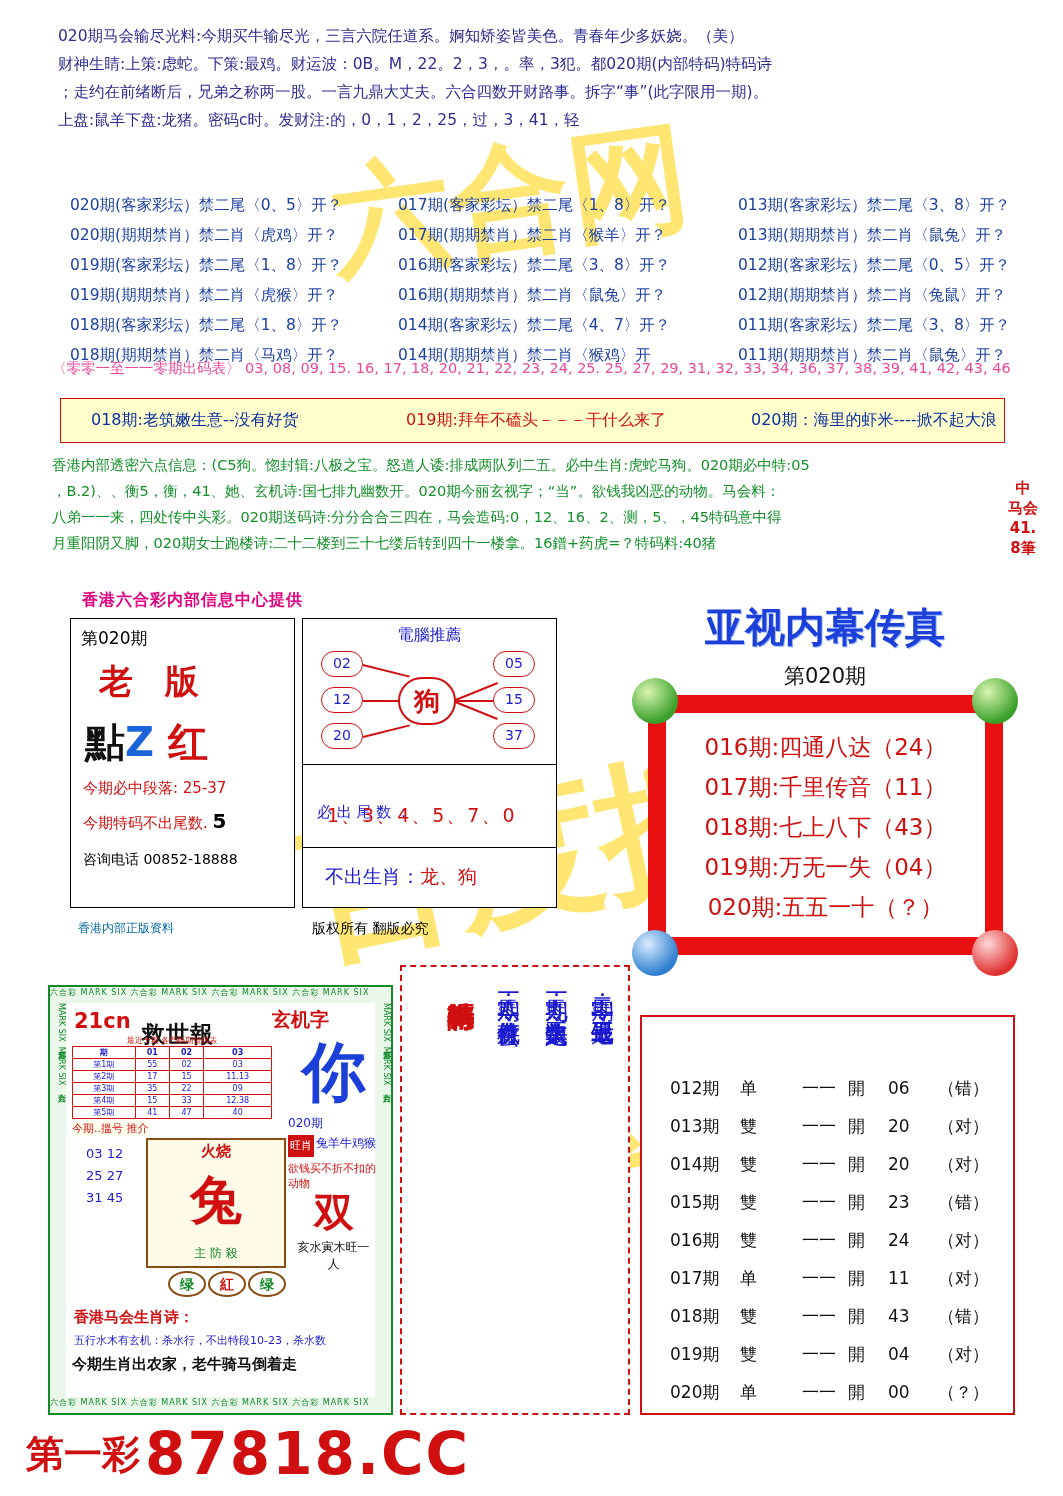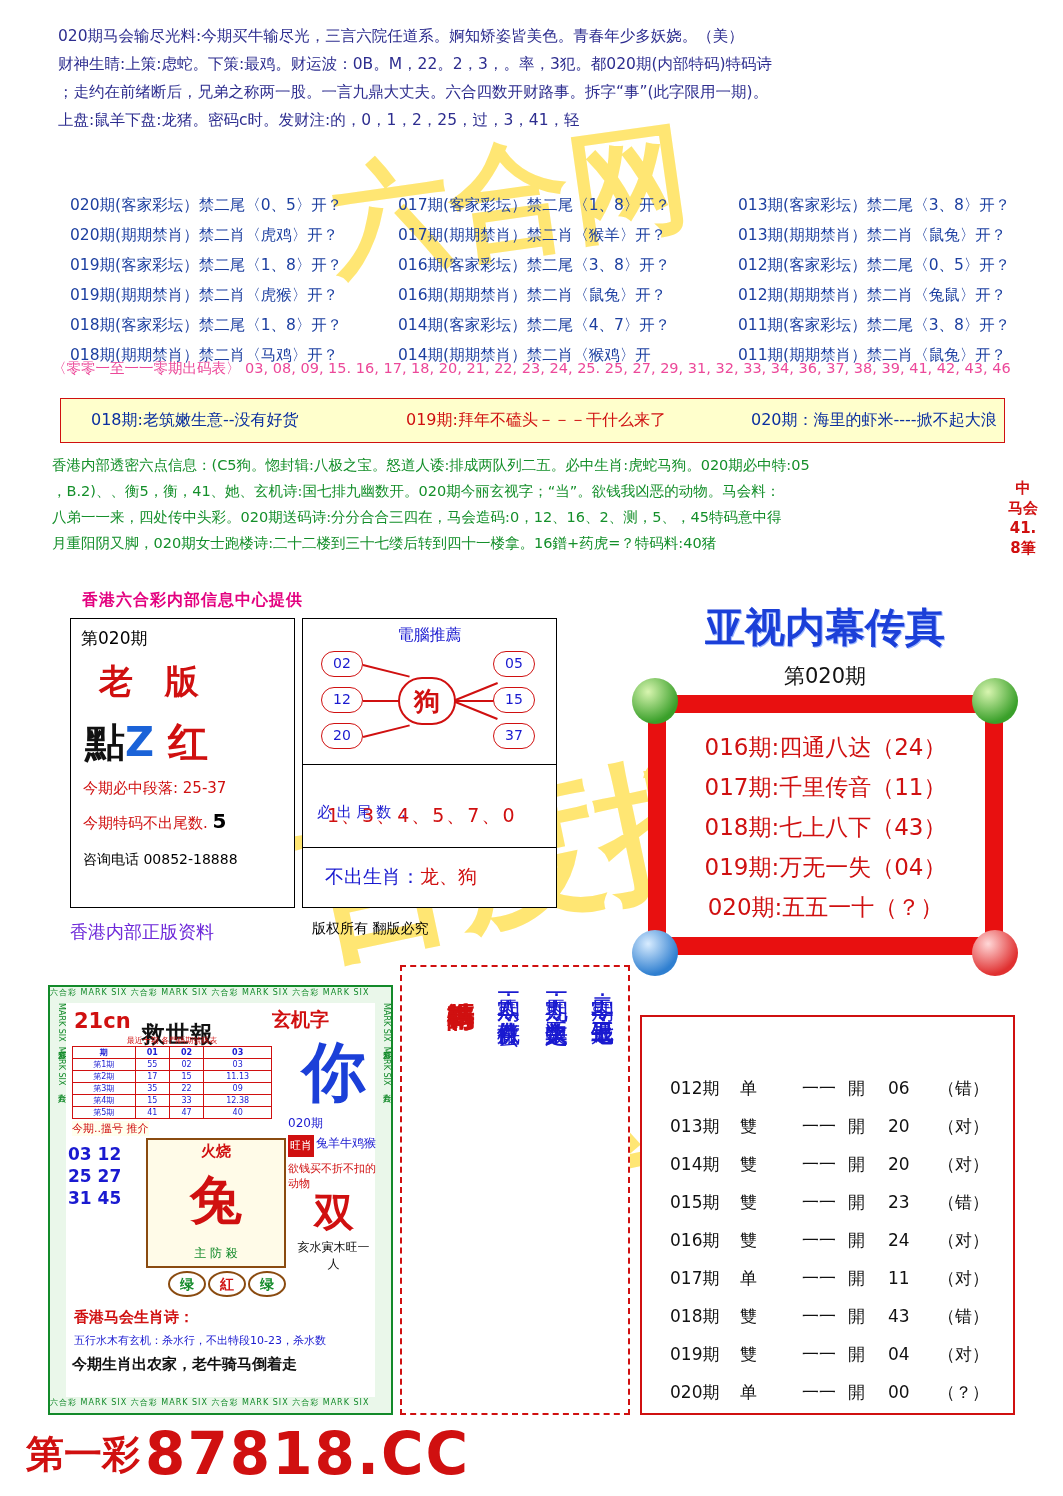--- a/index.html
+++ b/index.html
@@ -48,21 +48,21 @@
   .c1box .period { position:absolute; left:10px; top:8px; font-size:17px; color:#000; }
   .c1box .laoban { position:absolute; left:28px; top:40px; font-size:34px; font-weight:bold; color:#d01010; letter-spacing:10px; }
   .c1box .logo { position:absolute; left:14px; top:96px; font-size:40px; font-weight:bold; }
   .c1box .logo .ch1 { color:#111; }
   .c1box .logo .ch2 { color:#1b63d8; }
   .c1box .logo .ch3 { color:#d01010; margin-left:14px; }
   .c1box .line1 { position:absolute; left:12px; top:160px; font-size:15px; color:#d01010; white-space:nowrap; }
   .c1box .line2 { position:absolute; left:12px; top:190px; font-size:15px; color:#d01010; white-space:nowrap; }
   .c1box .line2 b { font-size:20px; color:#000; }
   .c1box .tel { position:absolute; left:12px; top:232px; font-size:14px; color:#000; white-space:nowrap; }
-  .c1foot { position:absolute; left:0; top:330px; font-size:18px; color:#6d28d9; }
+  .c1foot { position:absolute; left:8px; top:330px; font-size:12px; color:#0369a1; }
 
   .c2box { position:absolute; left:232px; top:28px; width:255px; height:290px; border:1px solid #000; background:#fff;text-decoration:underline; }
   .c2box .t { position:absolute; top:6px; left:0; width:100%; text-align:center; font-size:16px; color:#1a1ad0; }
   .balls { position:absolute; left:0; top:28px; width:100%; height:108px; }
   .ball { position:absolute; width:42px; height:26px; border:1.5px solid #d01010; border-radius:13px; color:#1a1ad0; font-size:14px; text-align:center; line-height:23px; background:#fff; z-index:2;}
   .ball.b1 { left:18px; top:4px; }
   .ball.b2 { left:18px; top:40px; }
   .ball.b3 { left:18px; top:76px; }
   .ball.b4 { left:190px; top:4px; }
   .ball.b5 { left:190px; top:40px; }
@@ -100,21 +100,21 @@
   .poster .sidebarR { right:0; }
   .poster .body { position:absolute; left:16px; right:16px; top:16px; bottom:16px; background:#fff; }
   .p21cn { position:absolute; left:8px; top:6px; font-size:21px; font-weight:bold; color:#d01010; }
   .pjiushi { position:absolute; left:76px; top:16px; font-size:23px; font-weight:bold; color:#111; letter-spacing:1px; }
   .pxuanji { position:absolute; left:206px; top:4px; font-size:19px; font-weight:bold; color:#d01010; }
   .pni { position:absolute; left:236px; top:26px; font-size:64px; font-weight:bold; color:#1b3fd8; font-family:"DejaVu Serif", serif; }
   .ptable { position:absolute; left:6px; top:32px; width:200px; border-collapse:collapse; font-size:8px; }
   .ptable th, .ptable td { border:1px solid #d01010; color:#1a1ad0; text-align:center; height:11px; padding:0; }
   .ptable caption { font-size:8px; color:#d01010; }
   .pjinqi { position:absolute; left:6px; top:118px; font-size:11px; color:#d01010; background:#ffe; }
-  .pnums { position:absolute; left:2px; top:140px; font-size:17px; color:#1a1ad0; line-height:22px;font-weight:bold; }
+  .pnums { position:absolute; left:20px; top:140px; font-size:13px; color:#1a1ad0; line-height:22px; }
   .phuoshao { position:absolute; left:80px; top:135px; width:140px; height:130px; border:2px solid #8a4b10; background:#fffbe8; }
   .phuoshao .t { position:absolute; top:2px; width:100%; text-align:center; font-size:15px; color:#d01010; font-weight:bold; }
   .phuoshao .big { position:absolute; top:26px; width:100%; text-align:center; font-size:52px; font-weight:bold; color:#d01010; font-family:"DejaVu Serif", serif; }
   .phuoshao .r3 { position:absolute; bottom:4px; width:100%; text-align:center; font-size:12px; color:#138a2a; }
   .pcircles { position:absolute; left:102px; top:268px; width:132px; }
   .pcircle { display:inline-block; width:38px; height:26px; border:2px solid #8a4b10; border-radius:50%; text-align:center; line-height:22px; font-size:14px; font-weight:bold; background:#fff; margin-right:2px; }
   .pcircle.g { color:#138a2a; }
   .pcircle.r { color:#d01010; }
   .p020 { position:absolute; left:222px; top:112px; font-size:12px; color:#1a1ad0; }
   .pwangxiao { position:absolute; left:222px; top:132px; width:90px; height:22px; }

